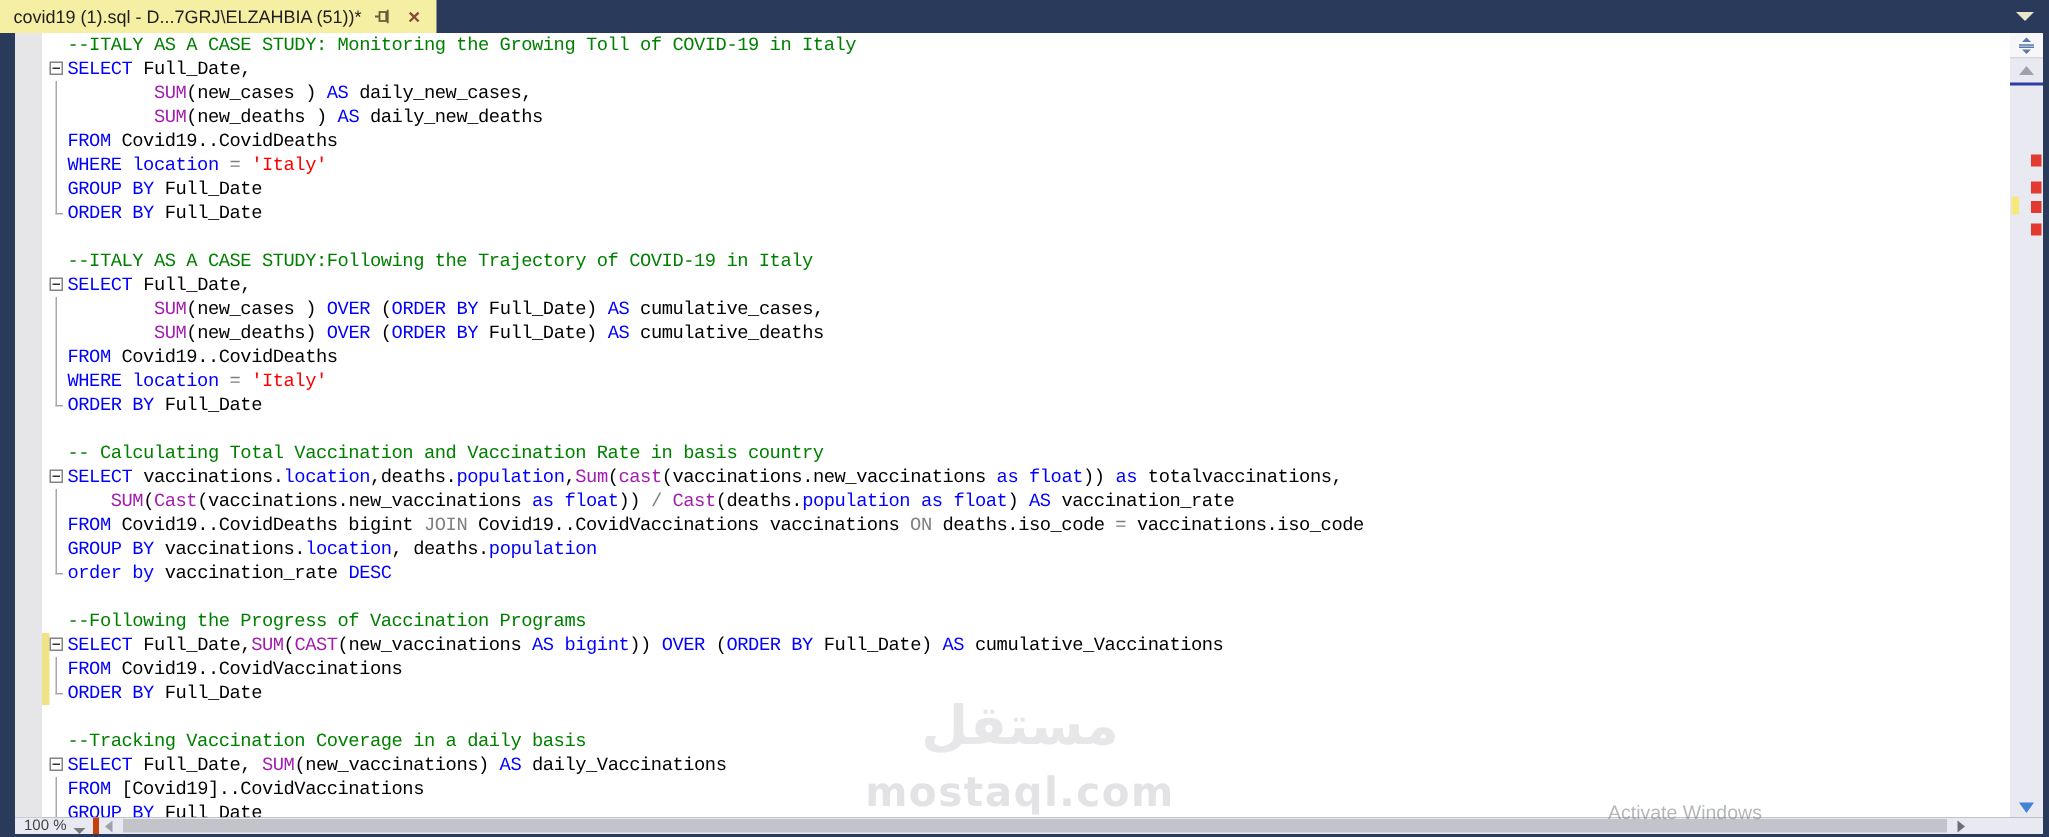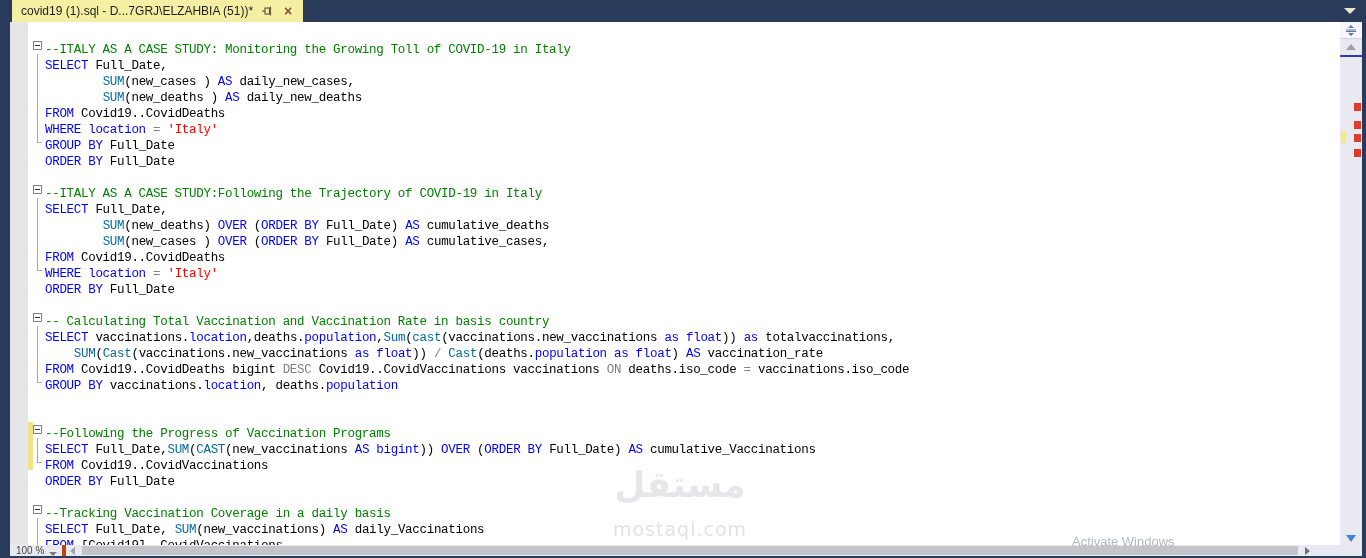--- a/index.html
+++ b/index.html
@@ -2,21 +2,21 @@
 <html><head>
 <meta charset="utf-8">
 <style>
   * { margin:0; padding:0; box-sizing:border-box; }
   html,body { width:1366px; height:558px; overflow:hidden; background:#293A5B; }
   #stage { position:relative; width:1366px; height:558px; background:#293A5B;
            font-family:"Liberation Sans", sans-serif; }
 
   
   .tabbar { position:absolute; left:0; top:0; right:0; height:22px; background:#293A5B; }
-  .doc-tab { position:absolute; left:12px; top:0; height:22px; padding:0 8px 0 9px;
+  .doc-tab { position:absolute; left:0; top:0; height:22px; padding:0 8px 0 9px;
              background:#F5EFA4; display:flex; align-items:center; gap:7px; cursor:default; }
   .doc-tab .title { font-size:12px; color:#1E1E1E; white-space:pre; }
   .tab-icon-btn { width:14px; height:14px; display:flex; align-items:center; justify-content:center; }
   .close-x { color:#8A4A3A; font-size:14px; font-weight:bold; line-height:12px; }
   .tabbar-dd { position:absolute; right:10px; top:8px; width:0; height:0;
                border-left:6px solid transparent; border-right:6px solid transparent;
                border-top:6px solid #E9E6CC; }
 
   
   .editor { position:absolute; left:10px; top:22px; width:1330px; height:523px;
@@ -27,22 +27,22 @@
   .cbar { width:5px; flex:none; }
   .cbar.on { background:#F2E287; }
   .gut { width:12px; flex:none; position:relative; }
   .obox { position:absolute; left:0; top:3px; width:9px; height:9px; background:#FFF;
           border:1px solid #848484; }
   .obox::after { content:''; position:absolute; left:1px; top:3px; width:5px; height:1px; background:#333; }
   .oline { position:absolute; left:4px; top:0; bottom:0; width:1px; background:#A8A8A8; }
   .oend { position:absolute; left:4px; top:0; width:5px; height:9px;
           border-left:1px solid #A8A8A8; border-bottom:1px solid #A8A8A8; }
   .txt { white-space:pre; font:12.5px/16px "Liberation Mono","DejaVu Sans Mono",monospace;
-         letter-spacing:-0.3px;margin-top:20px; }
-  .c{color:#008000} .k{color:#0000FF} .f{color:#0369a1} .s{color:#FF0000}
+         letter-spacing:-0.3px; }
+  .c{color:#008000} .k{color:#0000FF} .f{color:#a21caf} .s{color:#FF0000}
   .o{color:#808080} .t{color:#000000}
 
   
   .vscroll { position:absolute; right:4px; top:22px; width:22px; height:523px; background:#E9E9F1; }
   .vsplit { position:absolute; left:0; top:0; right:0; height:17px; background:#F7F7F9;
             border-bottom:1px solid #D4D4DA; display:flex; align-items:center; justify-content:center; }
   .v-up { position:absolute; left:6px; top:22px; width:0; height:0;
           border-left:5px solid transparent; border-right:5px solid transparent;
           border-bottom:6px solid #9FA0A8; }
   .caret-line { position:absolute; left:0; right:0; top:33px; height:2px; background:#2F3BA8; }
@@ -65,21 +65,21 @@
             border-right:5px solid #9FA0A8; }
   .h-thumb { position:absolute; left:72px; top:1px; height:9px; width:1216px; background:#C3C4CA; }
   .h-right { position:absolute; right:52px; top:2px; width:0; height:0;
              border-top:4px solid transparent; border-bottom:4px solid transparent;
              border-left:5px solid #6E6F74; }
 
   
   .watermark { position:absolute; left:570px; top:455px; width:220px; text-align:center;
                pointer-events:none; color:#E7E7E9; }
   .wm-ar { font-family:"DejaVu Sans", sans-serif; font-size:36px; font-weight:bold; line-height:60px; }
-  .wm-en { font-family:"DejaVu Sans", sans-serif; font-size:19px; font-weight:normal;
+  .wm-en { font-family:"DejaVu Sans", sans-serif; font-size:27px; font-weight:bold;
            line-height:28px; color:#E3E3E5; letter-spacing:1px; }
   .activate { position:absolute; left:1072px; top:534px; font-size:13px;
               color:rgba(118,124,130,0.55); font-family:"Liberation Sans",sans-serif; }
 
   .frame-bottom { position:absolute; left:0; right:0; bottom:0; height:2px; background:#293A5B; }
 </style>
 </head>
 <body>
 
 <div id="stage">
@@ -173,34 +173,34 @@
           <div class="gut">
             <span class="obox"></span>
           </div>
           <div class="txt"><span class="k">SELECT </span><span class="t">Full_Date,</span></div>
         </div>
         <div class="row">
           <div class="cbar"></div>
           <div class="gut">
             <span class="oline"></span>
           </div>
+          <div class="txt"><span class="t">        </span><span class="f">SUM</span><span class="t">(new_cases ) </span><span class="k">OVER</span><span class="t"> (</span><span class="k">ORDER BY</span><span class="t"> Full_Date) </span><span class="k">AS</span><span class="t"> cumulative_cases,</span></div>
+        </div>
+        <div class="row">
+          <div class="cbar"></div>
+          <div class="gut">
+            <span class="oline"></span>
+          </div>
           <div class="txt"><span class="t">        </span><span class="f">SUM</span><span class="t">(new_deaths) </span><span class="k">OVER</span><span class="t"> (</span><span class="k">ORDER BY</span><span class="t"> Full_Date) </span><span class="k">AS</span><span class="t"> cumulative_deaths</span></div>
         </div>
         <div class="row">
           <div class="cbar"></div>
           <div class="gut">
             <span class="oline"></span>
           </div>
-          <div class="txt"><span class="t">        </span><span class="f">SUM</span><span class="t">(new_cases ) </span><span class="k">OVER</span><span class="t"> (</span><span class="k">ORDER BY</span><span class="t"> Full_Date) </span><span class="k">AS</span><span class="t"> cumulative_cases,</span></div>
-        </div>
-        <div class="row">
-          <div class="cbar"></div>
-          <div class="gut">
-            <span class="oline"></span>
-          </div>
           <div class="txt"><span class="k">FROM</span><span class="t"> Covid19..CovidDeaths</span></div>
         </div>
         <div class="row">
           <div class="cbar"></div>
           <div class="gut">
             <span class="oline"></span>
           </div>
           <div class="txt"><span class="k">WHERE location</span><span class="o"> = </span><span class="s">'Italy'</span></div>
         </div>
         <div class="row">
@@ -232,34 +232,35 @@
           <div class="gut">
             <span class="oline"></span>
           </div>
           <div class="txt"><span class="t">    </span><span class="f">SUM</span><span class="t">(</span><span class="f">Cast</span><span class="t">(vaccinations.new_vaccinations </span><span class="k">as float</span><span class="t">)) </span><span class="o">/</span><span class="t"> </span><span class="f">Cast</span><span class="t">(deaths.</span><span class="k">population</span><span class="t"> </span><span class="k">as float</span><span class="t">) </span><span class="k">AS</span><span class="t"> vaccination_rate</span></div>
         </div>
         <div class="row">
           <div class="cbar"></div>
           <div class="gut">
             <span class="oline"></span>
           </div>
-          <div class="txt"><span class="k">FROM</span><span class="t"> Covid19..CovidDeaths bigint </span><span class="o">DESC</span><span class="t"> Covid19..CovidVaccinations vaccinations </span><span class="o">ON</span><span class="t"> deaths.iso_code </span><span class="o">=</span><span class="t"> vaccinations.iso_code</span></div>
+          <div class="txt"><span class="k">FROM</span><span class="t"> Covid19..CovidDeaths bigint </span><span class="o">JOIN</span><span class="t"> Covid19..CovidVaccinations vaccinations </span><span class="o">ON</span><span class="t"> deaths.iso_code </span><span class="o">=</span><span class="t"> vaccinations.iso_code</span></div>
         </div>
         <div class="row">
           <div class="cbar"></div>
           <div class="gut">
             <span class="oline"></span>
           </div>
           <div class="txt"><span class="k">GROUP BY</span><span class="t"> vaccinations.</span><span class="k">location</span><span class="t">, deaths.</span><span class="k">population</span></div>
         </div>
         <div class="row">
           <div class="cbar"></div>
           <div class="gut">
             <span class="oend"></span>
           </div>
+          <div class="txt"><span class="k">order by</span><span class="t"> vaccination_rate </span><span class="k">DESC</span></div>
         </div>
         <div class="row">
           <div class="cbar"></div>
           <div class="gut"></div>
           <div class="txt"></div>
         </div>
         <div class="row">
           <div class="cbar"></div>
           <div class="gut"></div>
           <div class="txt"><span class="c">--Following the Progress of Vaccination Programs</span></div>

